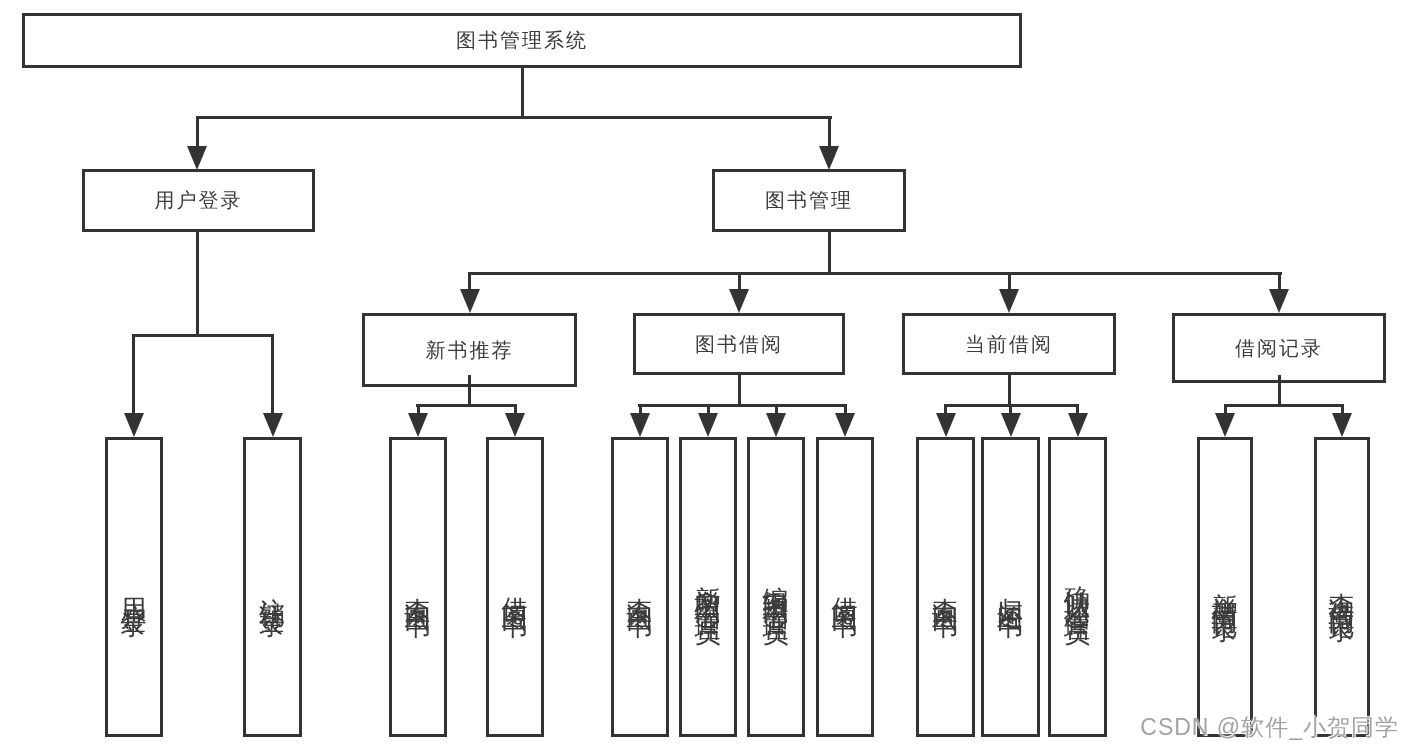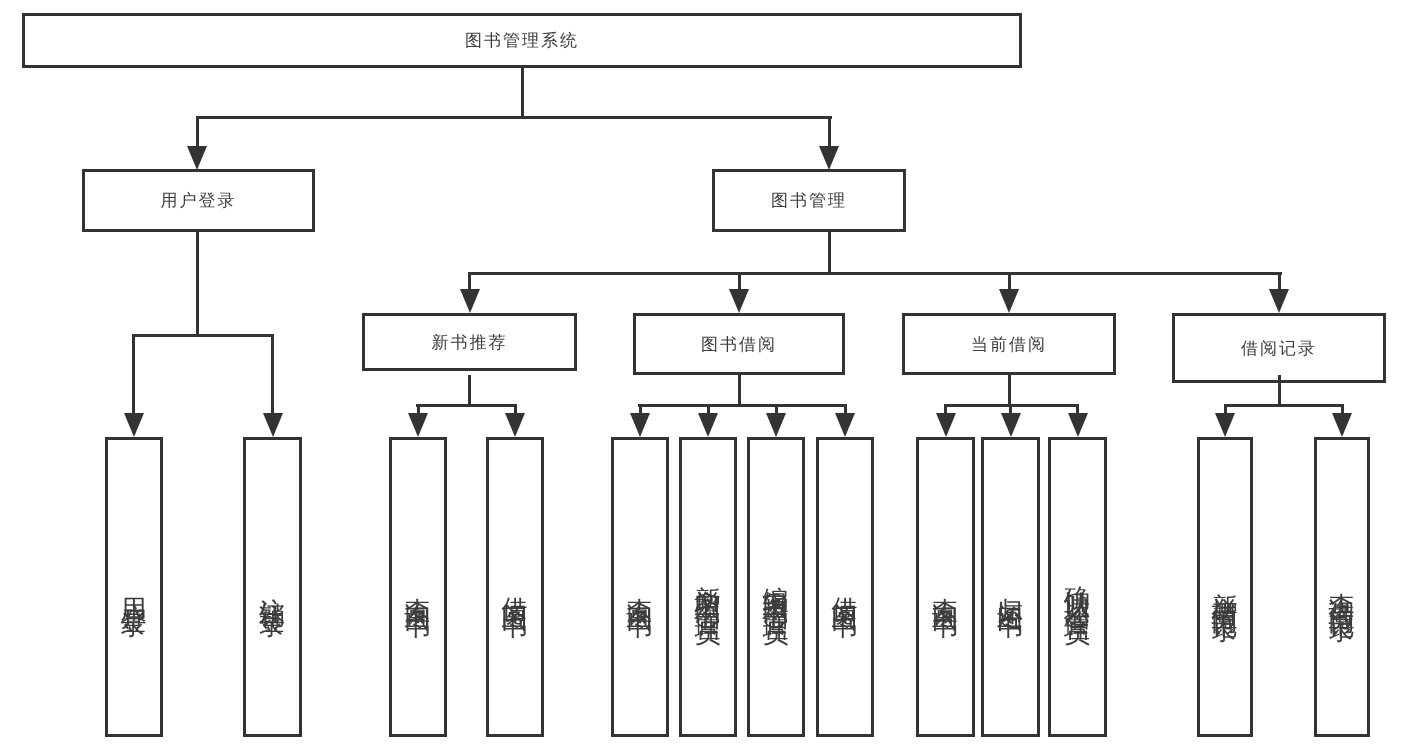--- a/index.html
+++ b/index.html
@@ -11,21 +11,21 @@
     overflow:hidden;
   }
   .box{
     position:absolute;
     box-sizing:border-box;
     border:3px solid #333333;
     background:#ffffff;
     display:flex;align-items:center;justify-content:center;
   }
   .hbox span{
-    font-size:17px;letter-spacing:2px;color:#3c3c3c;white-space:nowrap;
+    font-size:20px;letter-spacing:2px;color:#3c3c3c;white-space:nowrap;
   }
   .leaf{top:437px;height:300px;}
   .leaf span{
     writing-mode:vertical-rl;
     text-orientation:mixed;
     font-size:26px;line-height:1;letter-spacing:5px;
     color:#3c3c3c;white-space:nowrap;
   }
   .vl,.hl{position:absolute;background:#333333;}
   .ar{
@@ -75,21 +75,21 @@
   <div class="hl" style="left:468px;top:272px;width:814px;height:3px;"></div>
   <div class="vl" style="left:468px;top:272px;width:3px;height:18px;"></div>
   <div class="ar" style="left:459.5px;top:289px;"></div>
   <div class="vl" style="left:737.5px;top:272px;width:3px;height:18px;"></div>
   <div class="ar" style="left:729px;top:289px;"></div>
   <div class="vl" style="left:1007.5px;top:272px;width:3px;height:18px;"></div>
   <div class="ar" style="left:999px;top:289px;"></div>
   <div class="vl" style="left:1277.5px;top:272px;width:3px;height:18px;"></div>
   <div class="ar" style="left:1269px;top:289px;"></div>
 
-  <div class="box hbox" style="left:362px;top:313px;width:215px;height:58px;">
+  <div class="box hbox" style="left:362px;top:313px;width:215px;height:74px;">
     <span>新书推荐</span>
   </div>
   <div class="box hbox" style="left:633px;top:313px;width:212px;height:62px;">
     <span>图书借阅</span>
   </div>
   <div class="box hbox" style="left:902px;top:313px;width:214px;height:62px;">
     <span>当前借阅</span>
   </div>
   <div class="box hbox" style="left:1172px;top:313px;width:214px;height:70px;">
     <span>借阅记录</span>
@@ -166,14 +166,15 @@
     <span>确认归还（管理员）</span>
   </div>
 
   <div class="box leaf" style="left:1197px;width:56px;">
     <span>新增借阅记录</span>
   </div>
   <div class="box leaf" style="left:1314px;width:56px;">
     <span>查询借阅记录</span>
   </div>
 
+  <div class="watermark">CSDN @软件_小贺同学</div>
 
 </div>
 
 </body></html>

